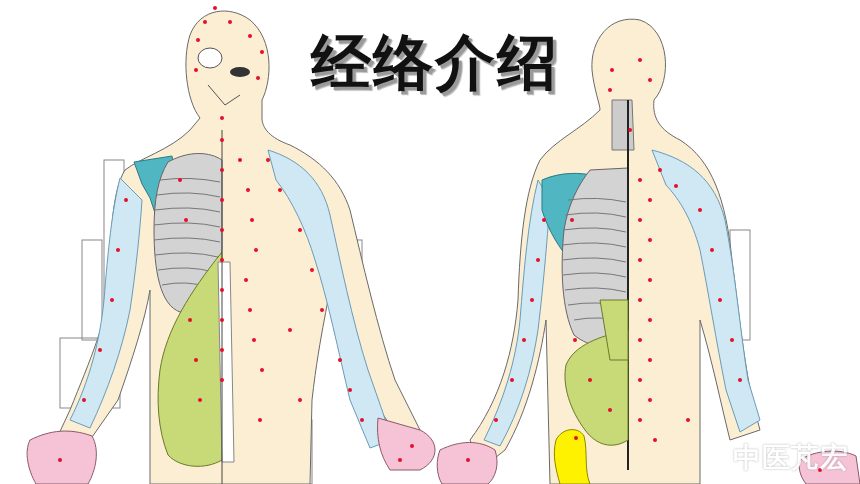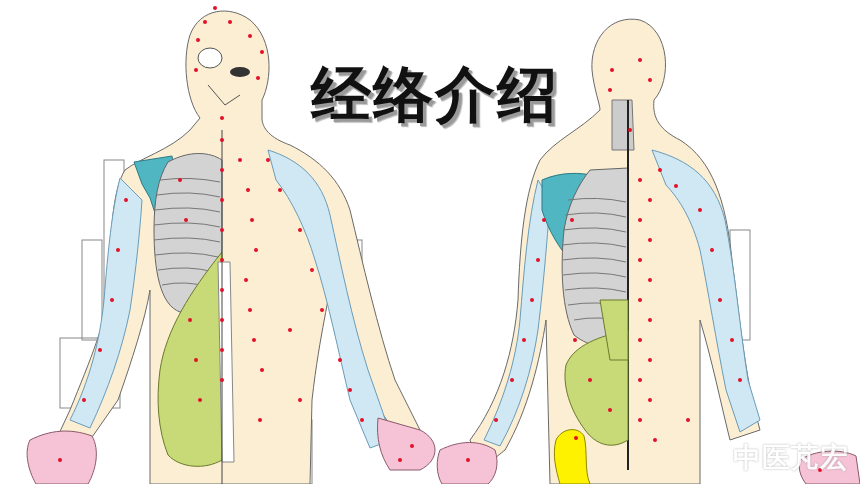--- a/index.html
+++ b/index.html
@@ -3,21 +3,20 @@
 <meta charset="utf-8">
 <style>
   html, body { margin: 0; padding: 0; }
   body { width: 860px; height: 484px; background: #ffffff; overflow: hidden; position: relative; font-family: "DejaVu Sans", sans-serif; }
   .canvas { position: absolute; left: 0; top: 0; width: 860px; height: 484px; }
   .title {
     position: absolute; left: 300px; top: 22px; width: 270px; height: 80px;
     font-family: "DejaVu Serif", serif; font-size: 60px; font-weight: bold; color: #111;
     letter-spacing: 2px; line-height: 80px; text-align: center;
     text-shadow: 3px 3px 0 #9a9a9a, 4px 4px 1px #bbbbbb;
-    margin-top: 32px;
   }
   .watermark {
     position: absolute; left: 733px; top: 440px; width: 130px; height: 36px;
     font-family: "DejaVu Sans", sans-serif; font-size: 28px; font-weight: bold; color: #ffffff;
     line-height: 36px; letter-spacing: 1px; opacity: 0.92;
     text-shadow: 0 0 2px rgba(120,120,120,0.7);
   }
 </style>
 </head>
 <body>

